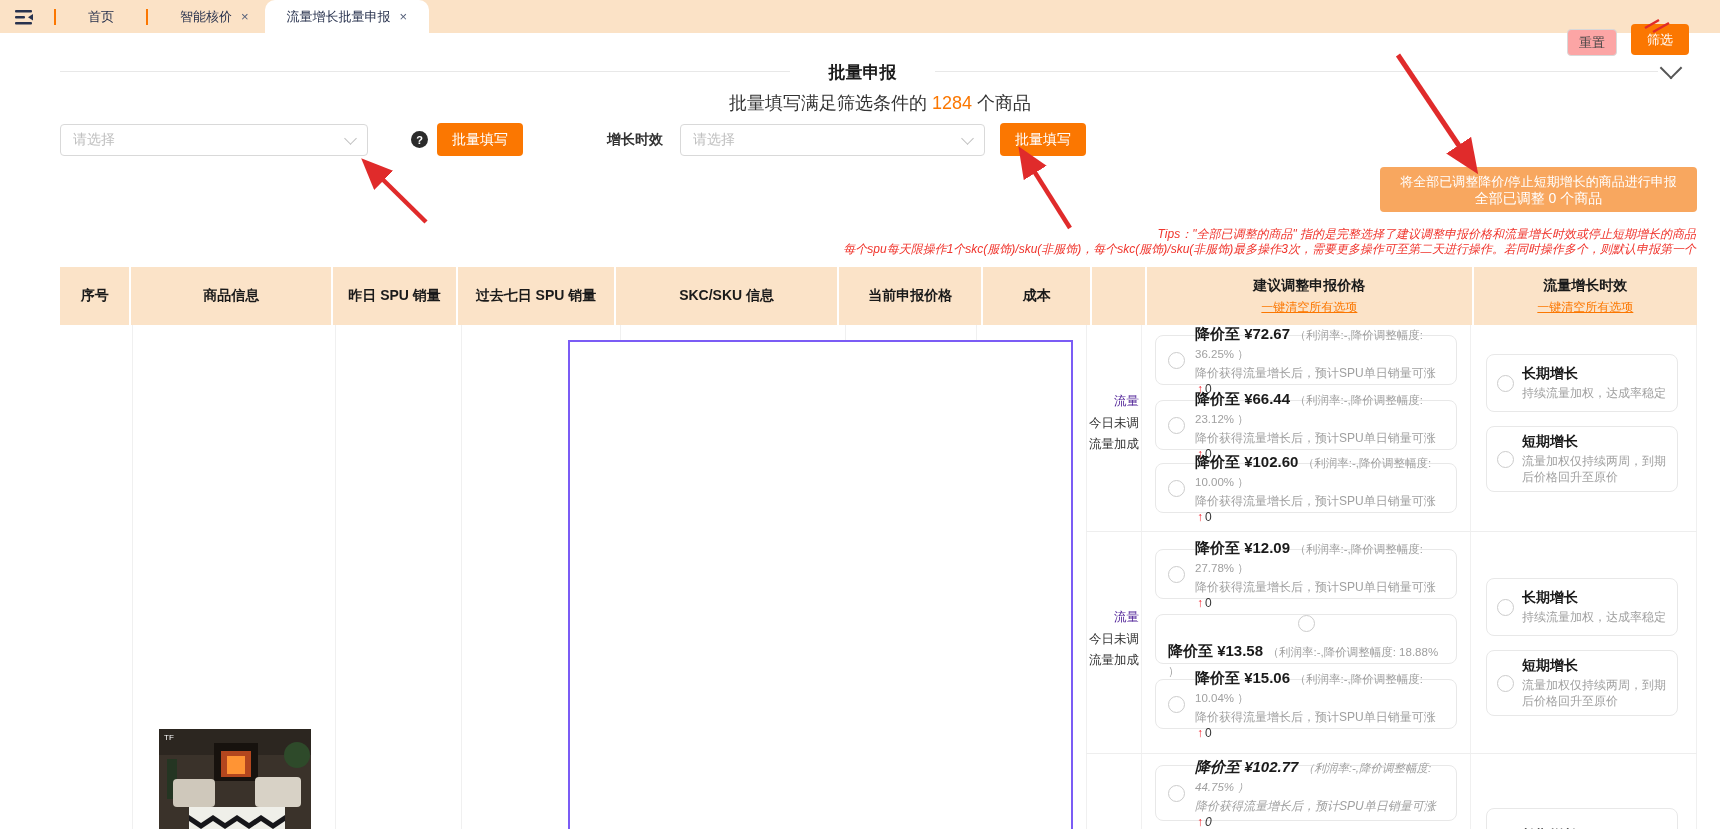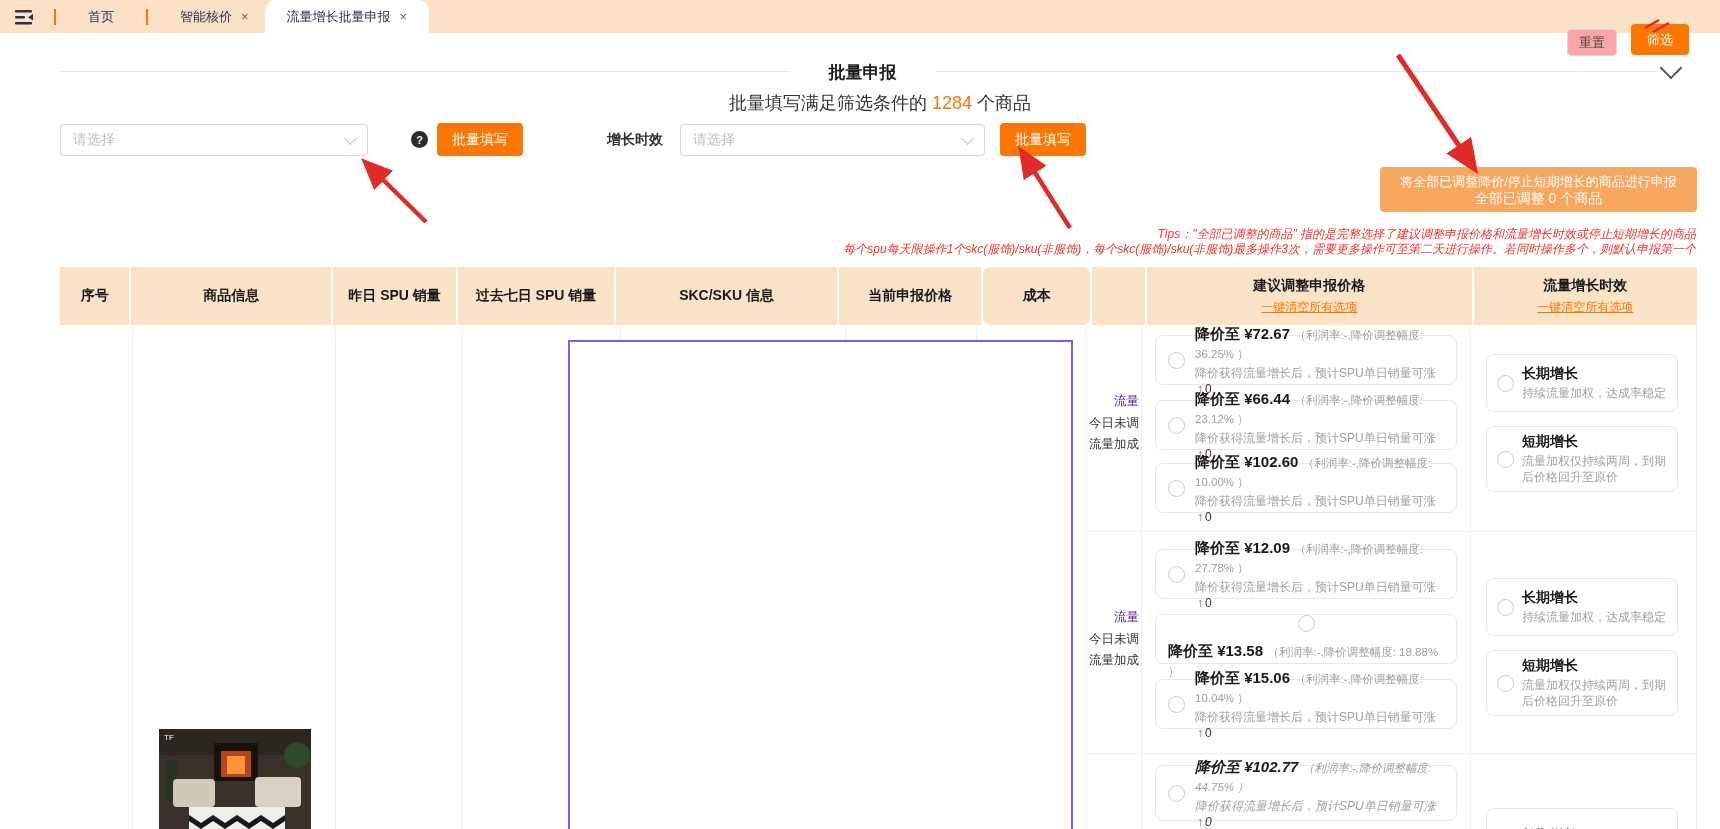--- a/index.html
+++ b/index.html
@@ -121,21 +121,21 @@
   <div class="abs tips" style="top:226px;">Tips："全部已调整的商品" 指的是完整选择了建议调整申报价格和流量增长时效或停止短期增长的商品</div>
   <div class="abs tips" style="top:241px;">每个spu每天限操作1个skc(服饰)/sku(非服饰)，每个skc(服饰)/sku(非服饰)最多操作3次，需要更多操作可至第二天进行操作。若同时操作多个，则默认申报第一个</div>
 
   <div class="abs thead">
     <div class="th" style="width:72px;">序号</div>
     <div class="th" style="width:203px;">商品信息</div>
     <div class="th" style="width:126px;">昨日 SPU 销量</div>
     <div class="th" style="width:159px;">过去七日 SPU 销量</div>
     <div class="th" style="width:225px;">SKC/SKU 信息</div>
     <div class="th" style="width:145px;">当前申报价格</div>
-    <div class="th" style="width:110px;border-radius:8px;">成本</div>
+    <div class="th" style="width:110px;">成本</div>
     <div class="th" style="width:55px;"></div>
     <div class="th" style="width:329px;">
       <span>建议调整申报价格</span>
       <span class="clear-link">一键清空所有选项</span>
     </div>
     <div class="th" style="width:225px;">
       <span>流量增长时效</span>
       <span class="clear-link">一键清空所有选项</span>
     </div>
   </div>

